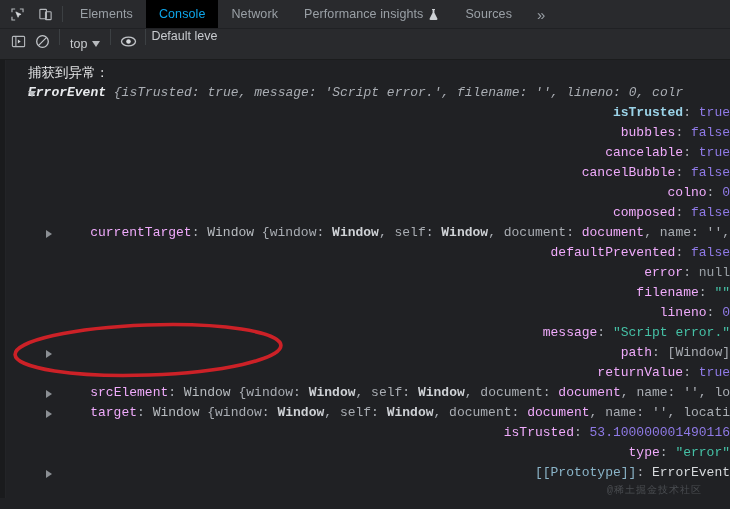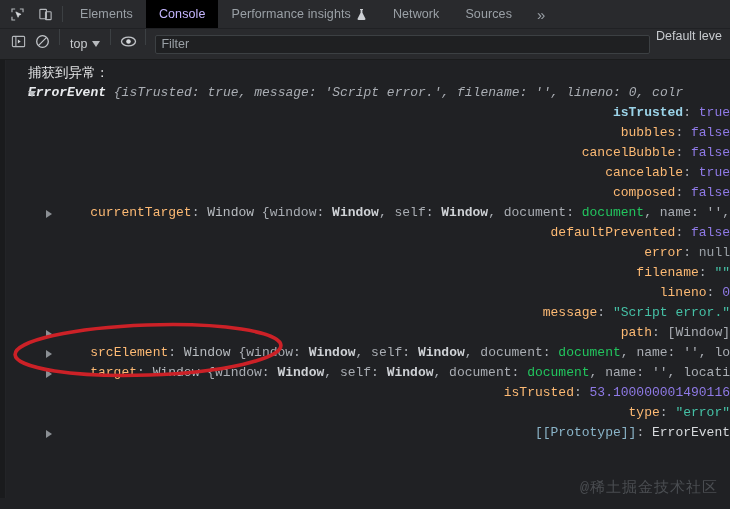--- a/index.html
+++ b/index.html
@@ -60,21 +60,21 @@
     gap: 5px;
     padding: 0 13px;
     font-size: 12.5px;
     color: #9aa0a6;
     cursor: pointer;
     white-space: nowrap;
     letter-spacing: 0.1px;
   }
   .tab.active {
     background: #000000;
-    color: #c4b5fd;
+    color: #0ea5e9;
   }
   .tab-overflow {
     display: flex;
     align-items: center;
     padding: 0 12px;
     color: #9aa0a6;
     font-size: 15px;
     cursor: pointer;
   }
 
@@ -201,52 +201,52 @@
     border-left: 4.5px solid transparent;
     border-right: 4.5px solid transparent;
     border-top: 6px solid #b9bcc0;
     border-bottom: 0;
     top: 8px;
   }
   .tri.t-root { left: 22px; }
   .tri.t-prop { left: 40px; }
 
   
-  .k-prop      { color: #fdba74; }            
+  .k-prop      { color: #f0abfc; }            
   .k-prop-own  { color: #9bd3e8; font-weight: bold; }
   .k-proto     { color: #8ab4c8; }
   .t-num       { color: #8f7ae6; }
   .t-bool      { color: #8f7ae6; }
   .t-null      { color: #9aa0a6; }
   .t-str       { color: #45c1a6; }
   .t-plain     { color: #a9adb3; }
   .t-obj       { color: #b8bcc0; }
   .t-objname   { color: #cfd2d6; font-weight: bold; }
-  .t-link      { color: #22c55e; }
+  .t-link      { color: #f0abfc; }
   .t-ctor      { color: #d7dadd; }
   .hdr         { font-style: italic; }
   .hdr .ctor   { color: #e8eaed; font-weight: bold; font-style: italic; }
 
   
   .annot {
     position: absolute;
     left: 0;
     top: 0;
     width: 730px;
     height: 451px;
     pointer-events: none;
   }
 
   
   .watermark {
     position: absolute;
-    right: 12px;
+    right: 28px;
     bottom: 14px;
     color: #4a4d51;
-    font-size: 15px;
+    font-size: 10px;
     font-family: Liberation Mono, monospace;
     letter-spacing: 1px;
     user-select: none;
   }
 </style>
 </head>
 <body>
 
 <div id="app">
 
@@ -270,29 +270,29 @@
     <div class="tb-sep"></div>
 
     <div class="tabs">
       <div class="tab">
         <span>Elements</span>
       </div>
       <div class="tab active">
         <span>Console</span>
       </div>
       <div class="tab">
+        <span>Network</span>
+      </div>
+      <div class="tab">
         <span>Performance insights</span>
         <span style="display:flex;align-items:center;">
           <svg width="11" height="13" viewBox="0 0 12 14">
             <path d="M4.4 1h3.2v1H7v3.1l3.2 6.3c.4.8-.1 1.6-.9 1.6H2.7c-.8 0-1.3-.8-.9-1.6L5 5.1V2h-.6z" fill="#cdd0d4"></path>
           </svg>
         </span>
-      </div>
-      <div class="tab">
-        <span>Network</span>
       </div>
       <div class="tab">
         <span>Sources</span>
       </div>
       <div class="tab-overflow">»</div>
     </div>
   </div>
 
   <div class="conbar">
     <div class="cb-icon">
@@ -317,44 +317,43 @@
 
     <div class="cb-sep"></div>
     <div class="cb-icon">
       <svg width="17" height="17" viewBox="0 0 18 18">
         <ellipse cx="9" cy="9" rx="7.4" ry="4.6" fill="none" stroke="#c2c5c9" stroke-width="1.4"></ellipse>
         <circle cx="9" cy="9" r="2.4" fill="#d5d8db"></circle>
       </svg>
     </div>
     <div class="cb-sep"></div>
 
-    <div class="filter-wrap">
-      <input class="filter-input" type="text" placeholder="Filter" style="">
-    </div>
 
     <div class="level-select">Default leve</div>
   </div>
 
   <div class="console-body">
     <div class="gutter"></div>
     <div class="log-area" id="log-area">
         <div class="line zh">捕获到异常：</div>
         <div class="line"><span class="tri open t-root" style="left:22px"></span><span class="hdr"><span class="ctor">ErrorEvent</span><span class="t-plain"> {isTrusted: true, message: 'Script error.', filename: '', lineno: 0, colr</span></span></div>
         <div class="line lvl1"><span class="k-prop-own">isTrusted</span><span class="t-plain">: </span><span><span class="t-bool">true</span></span></div>
         <div class="line lvl1"><span class="k-prop">bubbles</span><span class="t-plain">: </span><span><span class="t-bool">false</span></span></div>
+        <div class="line lvl1"><span class="k-prop">cancelable</span><span class="t-plain">: </span><span><span class="t-bool">true</span></span></div>
         <div class="line lvl1"><span class="k-prop">cancelBubble</span><span class="t-plain">: </span><span><span class="t-bool">false</span></span></div>
-        <div class="line lvl1"><span class="k-prop">cancelable</span><span class="t-plain">: </span><span><span class="t-bool">true</span></span></div>
+        <div class="line lvl1"><span class="k-prop">colno</span><span class="t-plain">: </span><span><span class="t-num">0</span></span></div>
         <div class="line lvl1"><span class="k-prop">composed</span><span class="t-plain">: </span><span><span class="t-bool">false</span></span></div>
         <div class="line lvl1"><span class="tri t-prop"></span><span class="k-prop">currentTarget</span><span class="t-plain">: </span><span><span class="t-obj">Window</span><span class="t-plain"> {window: <span class="t-objname">Window</span>, self: <span class="t-objname">Window</span>, document: <span class="t-link">document</span>, name: '',</span></span></div>
         <div class="line lvl1"><span class="k-prop">defaultPrevented</span><span class="t-plain">: </span><span><span class="t-bool">false</span></span></div>
         <div class="line lvl1"><span class="k-prop">error</span><span class="t-plain">: </span><span><span class="t-null">null</span></span></div>
         <div class="line lvl1"><span class="k-prop">filename</span><span class="t-plain">: </span><span><span class="t-str">""</span></span></div>
         <div class="line lvl1"><span class="k-prop">lineno</span><span class="t-plain">: </span><span><span class="t-num">0</span></span></div>
         <div class="line lvl1"><span class="k-prop">message</span><span class="t-plain">: </span><span><span class="t-str">"Script error."</span></span></div>
         <div class="line lvl1"><span class="tri t-prop"></span><span class="k-prop">path</span><span class="t-plain">: </span><span><span class="t-plain">[Window]</span></span></div>
+        <div class="line lvl1"><span class="k-prop">returnValue</span><span class="t-plain">: </span><span><span class="t-bool">true</span></span></div>
         <div class="line lvl1"><span class="tri t-prop"></span><span class="k-prop">srcElement</span><span class="t-plain">: </span><span><span class="t-obj">Window</span><span class="t-plain"> {window: <span class="t-objname">Window</span>, self: <span class="t-objname">Window</span>, document: <span class="t-link">document</span>, name: '', lo</span></span></div>
         <div class="line lvl1"><span class="tri t-prop"></span><span class="k-prop">target</span><span class="t-plain">: </span><span><span class="t-obj">Window</span><span class="t-plain"> {window: <span class="t-objname">Window</span>, self: <span class="t-objname">Window</span>, document: <span class="t-link">document</span>, name: '', locati</span></span></div>
         <div class="line lvl1"><span class="k-prop">isTrusted</span><span class="t-plain">: </span><span><span class="t-num">53.100000001490116</span></span></div>
         <div class="line lvl1"><span class="k-prop">type</span><span class="t-plain">: </span><span><span class="t-str">"error"</span></span></div>
         <div class="line lvl1"><span class="tri t-prop"></span><span class="k-proto">[[Prototype]]</span><span class="t-plain">: </span><span><span class="t-ctor">ErrorEvent</span></span></div>
       </div>
 
     <svg class="annot" viewBox="0 0 730 451">
       <ellipse cx="148" cy="290" rx="133" ry="25" fill="none" stroke="#cc2127" stroke-width="3.6" transform="rotate(-2 148 290)"></ellipse>
     </svg>

